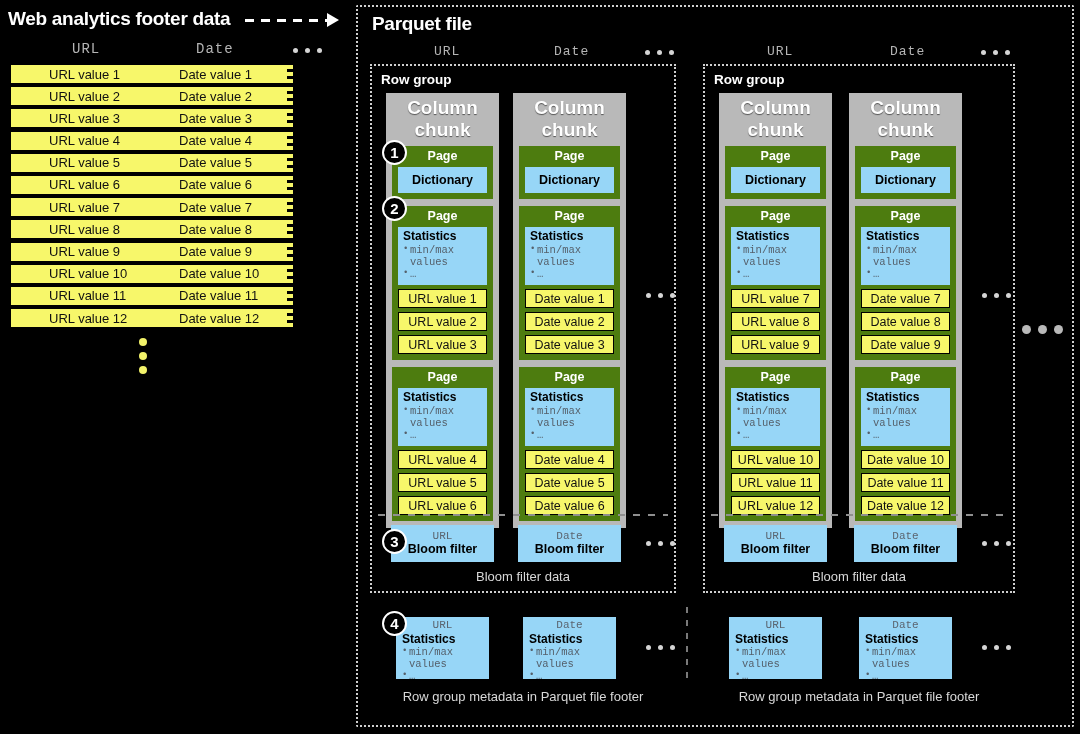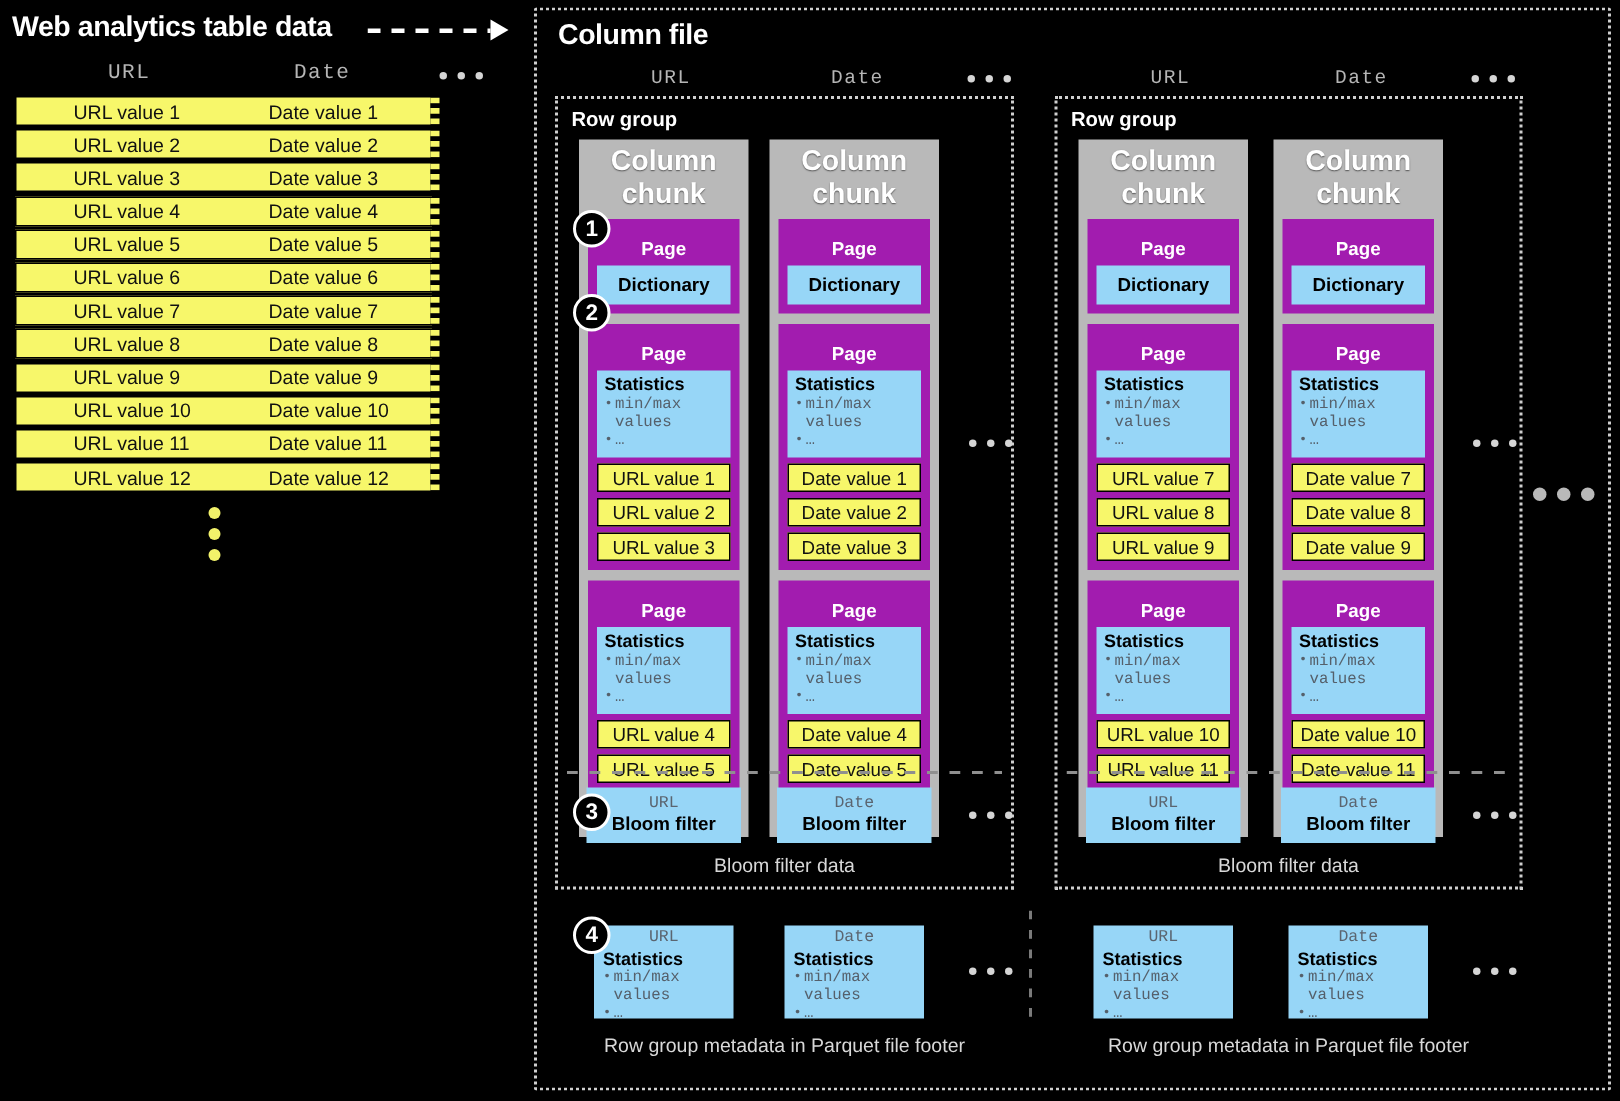--- a/index.html
+++ b/index.html
@@ -89,22 +89,22 @@
     position: absolute;
     background: #b9b9b9;
     padding: 4px 6px 7px 6px;
   }
   .cc-title {
     color: #ffffff; font-size: 19px; font-weight: bold; text-align: center;
     text-shadow: 0 1px 1px rgba(0,0,0,.55);
     margin-bottom: 5px;
   }
   .page {
-    background: #a21caf;
-    padding: 13px 6px 6px 6px;
+    background: #4d7c0f;
+    padding: 3px 6px 6px 6px;
     margin-bottom: 7px;
   }
   .page:last-child { margin-bottom: 0; }
   .page-title {
     color: #ffffff; font-size: 12.5px; font-weight: bold; text-align:center;
     margin-bottom: 4px;
   }
   .blue {
     background: #97d6f7; color: #000000;
   }
@@ -165,21 +165,21 @@
     color:#ffffff; font-size: 15px; font-weight: bold;
     display:flex; align-items:center; justify-content:center;
     z-index: 40;
   }
 </style>
 </head>
 <body>
 
 <div id="stage">
 
-  <div class="abs src-title">Web analytics table data</div>
+  <div class="abs src-title">Web analytics footer data</div>
 
   <div class="abs arrow-wrap">
     <div class="dash"></div>
       <div class="head"></div>
   </div>
 
   <div class="abs tbl-head">
     <span class="h h-url">URL</span>
     <span class="h h-date">Date</span>
     <span class="abs h-dots dots-h">
@@ -240,21 +240,21 @@
       </div>
     </div>
 
   <div class="abs src-vdots">
       <i></i>
       <i></i>
       <i></i>
     </div>
 
   <div class="abs parquet-box"></div>
-  <div class="abs pq-title">Column file</div>
+  <div class="abs pq-title">Parquet file</div>
 
   <div class="abs" id="pq-colheads" style="left:0;top:0;width:1080px;height:734px;pointer-events:none">
       <span class="abs h" style="left: 434px; top: 44px; color: rgb(181, 181, 181); font-size: 13px; font-family: &quot;Liberation Mono&quot;, monospace; letter-spacing: 1px;">URL</span>
       <span class="abs h" style="left: 554px; top: 44px; color: rgb(181, 181, 181); font-size: 13px; font-family: &quot;Liberation Mono&quot;, monospace; letter-spacing: 1px;">Date</span>
       <span class="abs dots-h" style="left: 645px; top: 50px;">
         <i></i>
         <i></i>
         <i></i>
       </span>
       <span class="abs h" style="left: 767px; top: 44px; color: rgb(181, 181, 181); font-size: 13px; font-family: &quot;Liberation Mono&quot;, monospace; letter-spacing: 1px;">URL</span>

